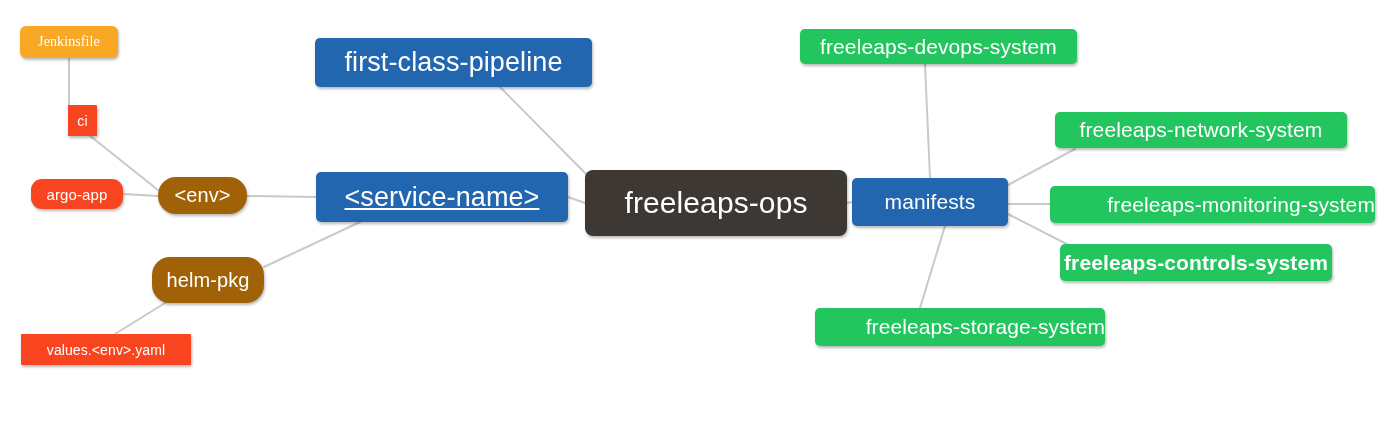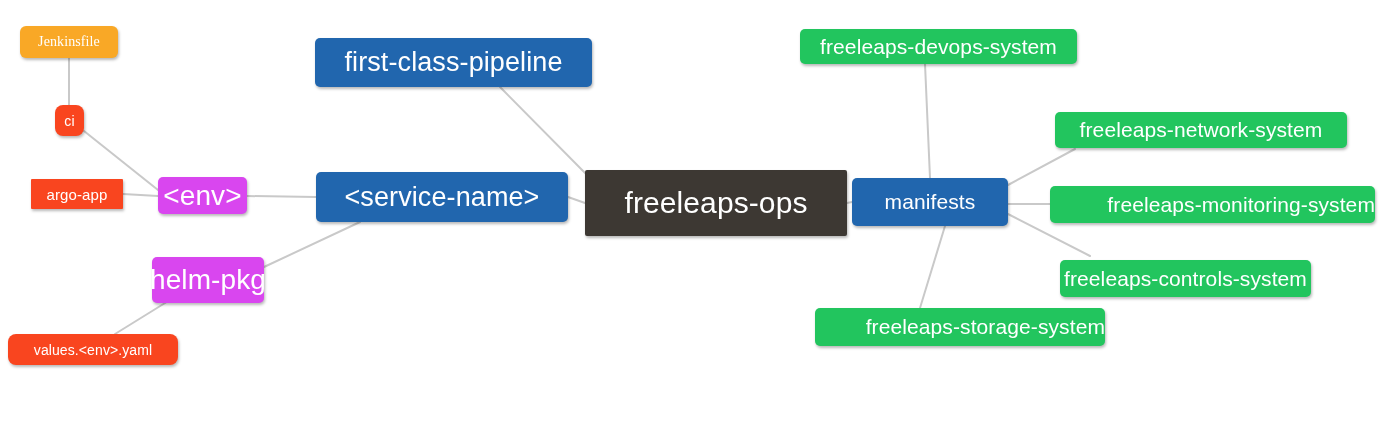--- a/index.html
+++ b/index.html
@@ -33,54 +33,56 @@
     justify-content: center;
     color: #ffffff;
     white-space: nowrap;
     border-radius: 5px;
     box-shadow: 1px 2px 3px rgba(0,0,0,0.28);
     letter-spacing: 0.1px;
   }
   .node-root {
     background: #3d3833;
     font-size: 30px;
-    border-radius: 2px;
+    border-radius: 8px;
     text-align: right;
   }
   .node-l1 {
     background: #2166ae;
     font-size: 27px;
   }
   .node-l1-small {
     background: #2166ae;
     font-size: 21px;
   }
   .node-green {
     background: #22c55e;
     font-size: 21px;
   }
   .node-green-lg {
-    background: #d946ef;
-    font-size: 28px;
+    background: #a16207;
+    font-size: 20px;
+    border-radius: 18px;
   }
   .node-orange {
     background: #f9a826;
     font-size: 14px;
     border-radius: 6px;
     font-family: Liberation Serif, serif;
   }
   .node-red {
     background: #f9451f;
     font-size: 15px;
-    border-radius: 1px;
+    border-radius: 11px;
   }
   .node-red-sm {
     background: #f9451f;
     font-size: 14px;
-    border-radius: 8px;
+    border-radius: 1px;
+    margin-left: 13px;
   }
 </style>
 </head>
 <body>
 
 <div id="canvas">
   <svg id="edges">
       <line x1="585" y1="203" x2="568" y2="197" stroke="#c9c9c9" stroke-width="2" stroke-linecap="round"></line>
       <line x1="592" y1="180" x2="500" y2="87" stroke="#c9c9c9" stroke-width="2" stroke-linecap="round"></line>
       <line x1="847" y1="203" x2="852" y2="202" stroke="#c9c9c9" stroke-width="2" stroke-linecap="round"></line>
@@ -93,21 +95,21 @@
       <line x1="930" y1="178" x2="925" y2="64" stroke="#c9c9c9" stroke-width="2" stroke-linecap="round"></line>
       <line x1="1008" y1="185" x2="1075" y2="149" stroke="#c9c9c9" stroke-width="2" stroke-linecap="round"></line>
       <line x1="1008" y1="204" x2="1050" y2="204" stroke="#c9c9c9" stroke-width="2" stroke-linecap="round"></line>
       <line x1="1008" y1="214" x2="1090" y2="256" stroke="#c9c9c9" stroke-width="2" stroke-linecap="round"></line>
       <line x1="945" y1="226" x2="920" y2="308" stroke="#c9c9c9" stroke-width="2" stroke-linecap="round"></line>
     </svg>
   <div id="node-layer">
       <div class="node node-root" style="left: 585px; top: 170px; width: 262px; height: 66px;">
         <span>freeleaps-ops</span>
       </div>
-      <div class="node node-l1" style="left: 316px; top: 172px; width: 252px; height: 50px;">
+      <div class="node node-l1" style="left: 316px; top: 172px; width: 252px; height: 50px; text-decoration: underline;">
         <span>&lt;service-name&gt;</span>
       </div>
       <div class="node node-l1" style="left: 315px; top: 38px; width: 277px; height: 49px;">
         <span>first-class-pipeline</span>
       </div>
       <div class="node node-l1-small" style="left: 852px; top: 178px; width: 156px; height: 48px;">
         <span>manifests</span>
       </div>
       <div class="node node-green-lg" style="left: 158px; top: 177px; width: 89px; height: 37px;">
         <span>&lt;env&gt;</span>
@@ -129,20 +131,20 @@
       </div>
       <div class="node node-green" style="left: 800px; top: 29px; width: 277px; height: 35px;">
         <span>freeleaps-devops-system</span>
       </div>
       <div class="node node-green" style="left: 1055px; top: 112px; width: 292px; height: 36px;">
         <span>freeleaps-network-system</span>
       </div>
       <div class="node node-green" style="left: 1050px; top: 186px; width: 325px; height: 37px; justify-content: flex-end;">
         <span>freeleaps-monitoring-system</span>
       </div>
-      <div class="node node-green" style="left: 1060px; top: 260px; width: 251px; height: 37px;">
+      <div class="node node-green" style="left: 1060px; top: 244px; width: 272px; height: 37px; font-weight: bold;">
         <span>freeleaps-controls-system</span>
       </div>
       <div class="node node-green" style="left: 815px; top: 308px; width: 290px; height: 38px; justify-content: flex-end;">
         <span>freeleaps-storage-system</span>
       </div>
     </div>
 </div>
 
 </body></html>

